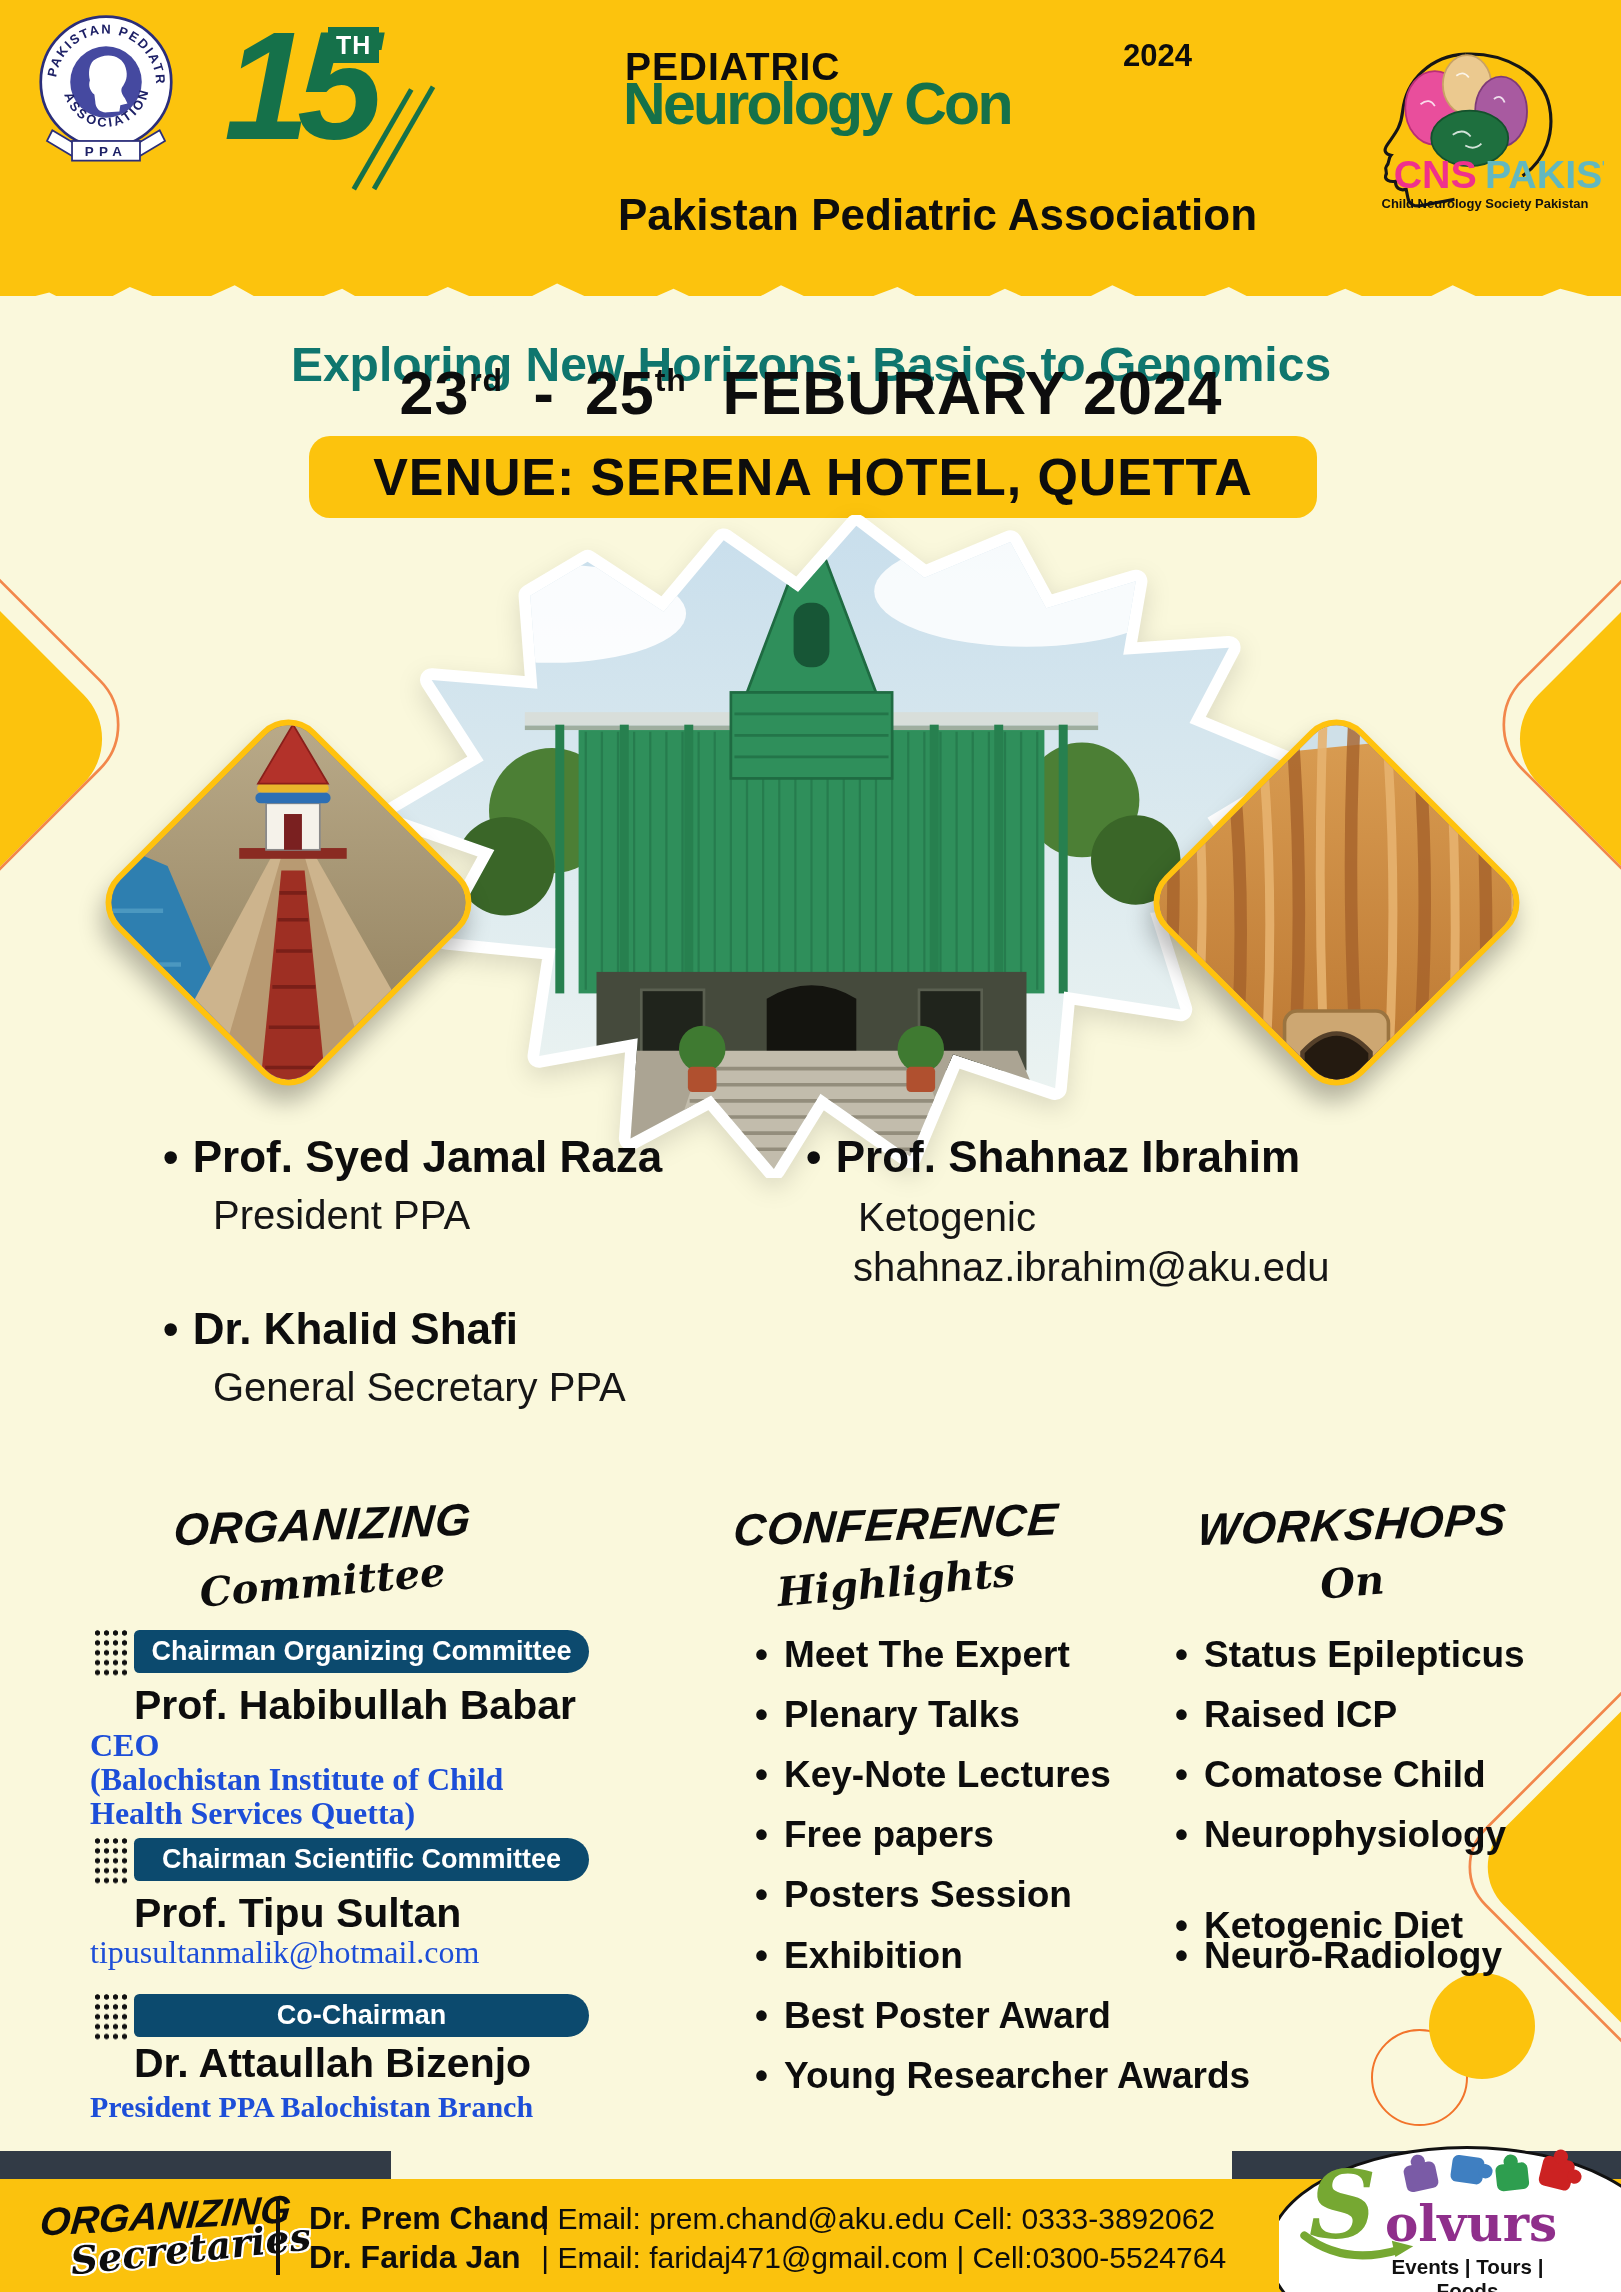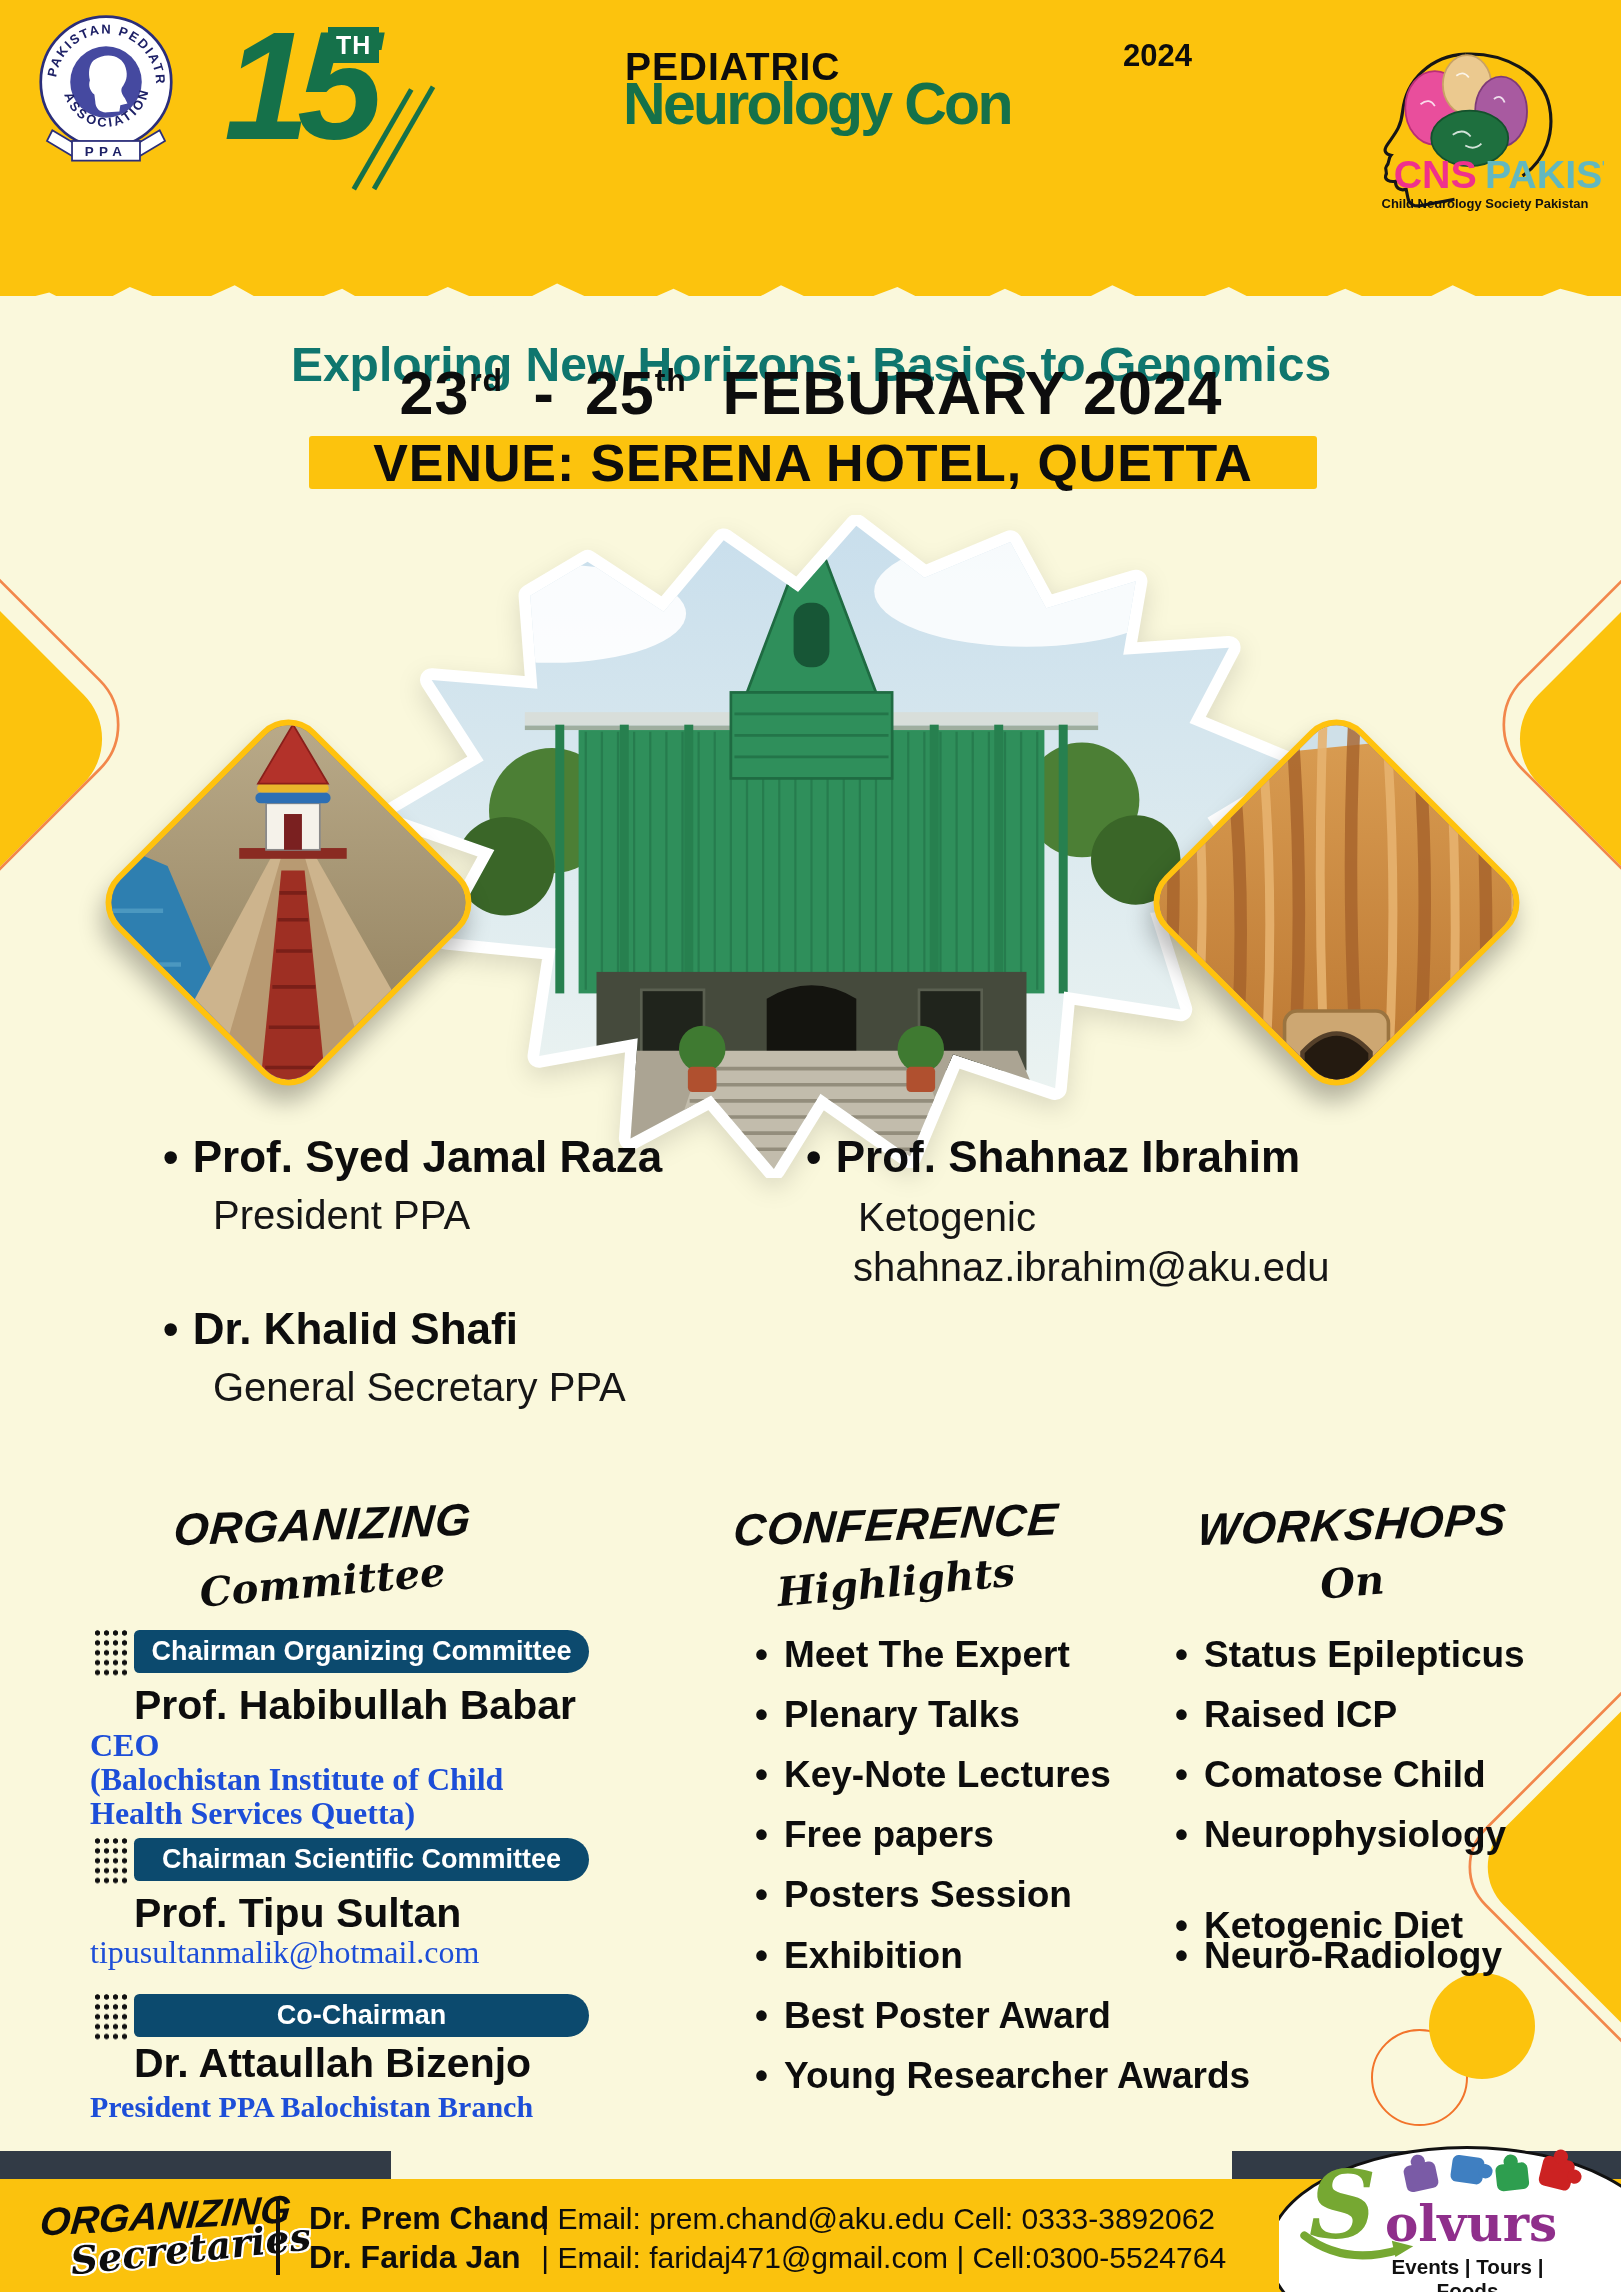--- a/index.html
+++ b/index.html
@@ -21,22 +21,22 @@
   .year{position:absolute;left:1123px;top:38px;font-size:31px;font-weight:900;color:#0d0d0d;}
   .maintitle{position:absolute;left:623px;top:75px;font-size:59px;font-weight:900;letter-spacing:-2.7px;color:#15714A;line-height:1;}
   .subtitle{position:absolute;left:618px;top:190px;font-size:44px;font-weight:700;color:#0d0d0d;letter-spacing:0;}
 
   
   .theme{position:absolute;left:0;top:337px;width:1622px;text-align:center;font-size:48px;
          font-weight:700;color:#0f766e;}
   .dateline{position:absolute;left:0;top:358px;width:1622px;text-align:center;font-size:61px;
             font-weight:900;color:#0d0d0d;letter-spacing:0.9px;}
   .dateline .sup{font-size:32px;position:relative;top:-23px;}
-  .venuepill{position:absolute;left:309px;top:436px;width:1008px;height:53px;background:#FCC30D;
-             border-radius:3px;display:flex;align-items:center;justify-content:center;}
+  .venuepill{position:absolute;left:309px;top:436px;width:1008px;height:82px;background:#FCC30D;
+             border-radius:21px;display:flex;align-items:center;justify-content:center;}
   .venuepill span{font-size:52px;font-weight:900;color:#0d0d0d;letter-spacing:0.9px;}
 
   
   .chev{position:absolute;width:242px;height:770px;}
   .chev-left{left:0;top:354px;}
   .chev-right{right:0;top:354px;transform:scaleX(-1);}
   .diamond-deco{position:absolute;right:0;top:1603px;width:179px;height:537px;}
   .circle-fill{position:absolute;left:1429px;top:1973px;width:106px;height:106px;border-radius:50%;background:#FCC30D;}
   .circle-ring{position:absolute;left:1371px;top:2029px;width:93px;height:93px;border-radius:50%;
                border:2.7px solid #F2742B;background:transparent;}
@@ -119,20 +119,21 @@
   </svg>
 
   <div class="num15">15</div>
   <div class="thbox">TH</div>
   <div class="slash" style="left:380px;top:82px;height:115px;"></div>
   <div class="slash" style="left:401px;top:79px;height:118px;"></div>
 
   <div class="kicker">PEDIATRIC</div>
   <div class="year">2024</div>
   <div class="maintitle">Neurology Con</div>
+  <div class="subtitle">Pakistan Pediatric Association</div>
 
   <svg class="abs" style="left:1331px;top:45px;width:273px;height:175px;" viewBox="0 0 305 195">
     <path d="M150,10 C112,12 84,38 80,74 C78,92 72,98 63,111 C58,118 61,122 67,123 C63,128 66,131 62,135 C59,139 64,141 61,146 C60,150 65,153 72,152 C72,159 76,163 84,161 L86,171 C87,177 93,181 101,179 L138,172" fill="none" stroke="#161616" stroke-width="3.5"></path>
     <path d="M150,10 C192,8 236,30 244,68 C250,98 240,128 214,146" fill="none" stroke="#161616" stroke-width="3.5"></path>
     <ellipse cx="116" cy="70" rx="33" ry="41" fill="#E94E9C" stroke="#B92E75" stroke-width="2"></ellipse>
     <ellipse cx="152" cy="44" rx="27" ry="33" fill="#EBC98F" stroke="#C9A265" stroke-width="2"></ellipse>
     <ellipse cx="190" cy="74" rx="29" ry="39" fill="#A85AA0" stroke="#7E3A78" stroke-width="2"></ellipse>
     <ellipse cx="155" cy="104" rx="43" ry="31" fill="#1E6F3E" stroke="#14512C" stroke-width="2"></ellipse>
     <path d="M100,66 q10,-8 16,2 M140,34 q8,-6 14,2 M182,60 q8,-6 12,4 M136,100 q12,-8 20,2 M150,112 q10,6 18,-2" fill="none" stroke="#ffffff" stroke-width="2" opacity=".8"></path>
     <text x="70" y="160" font-family="Liberation Sans, sans-serif" font-size="44" font-weight="900" fill="#F0318C">CNS</text>

